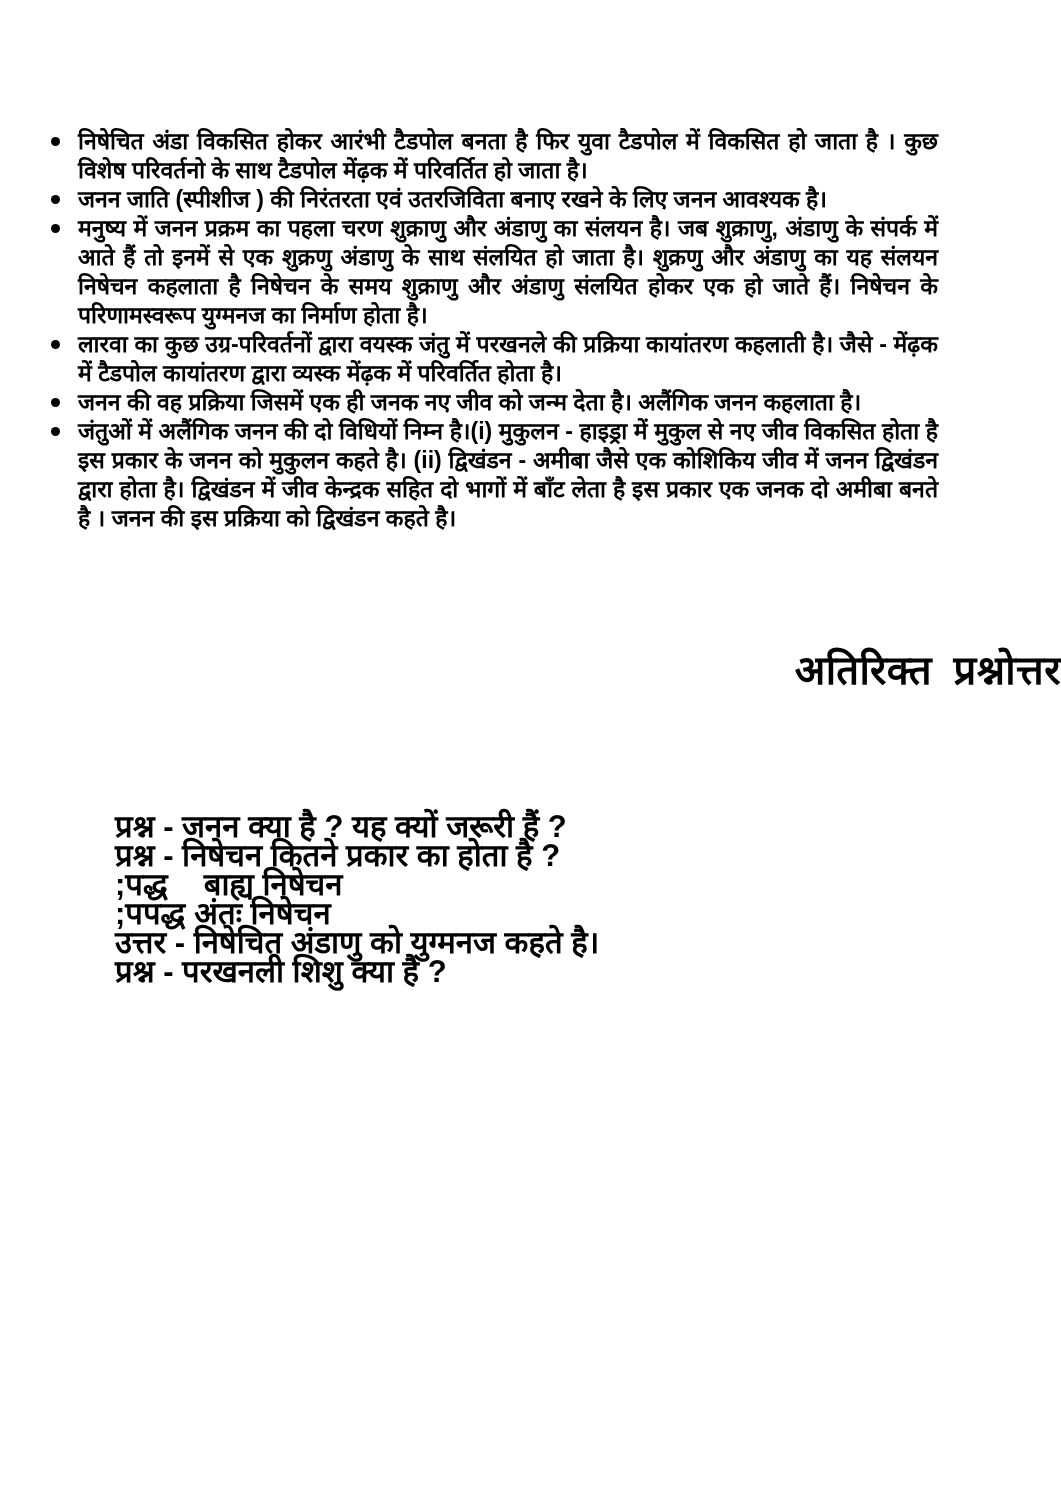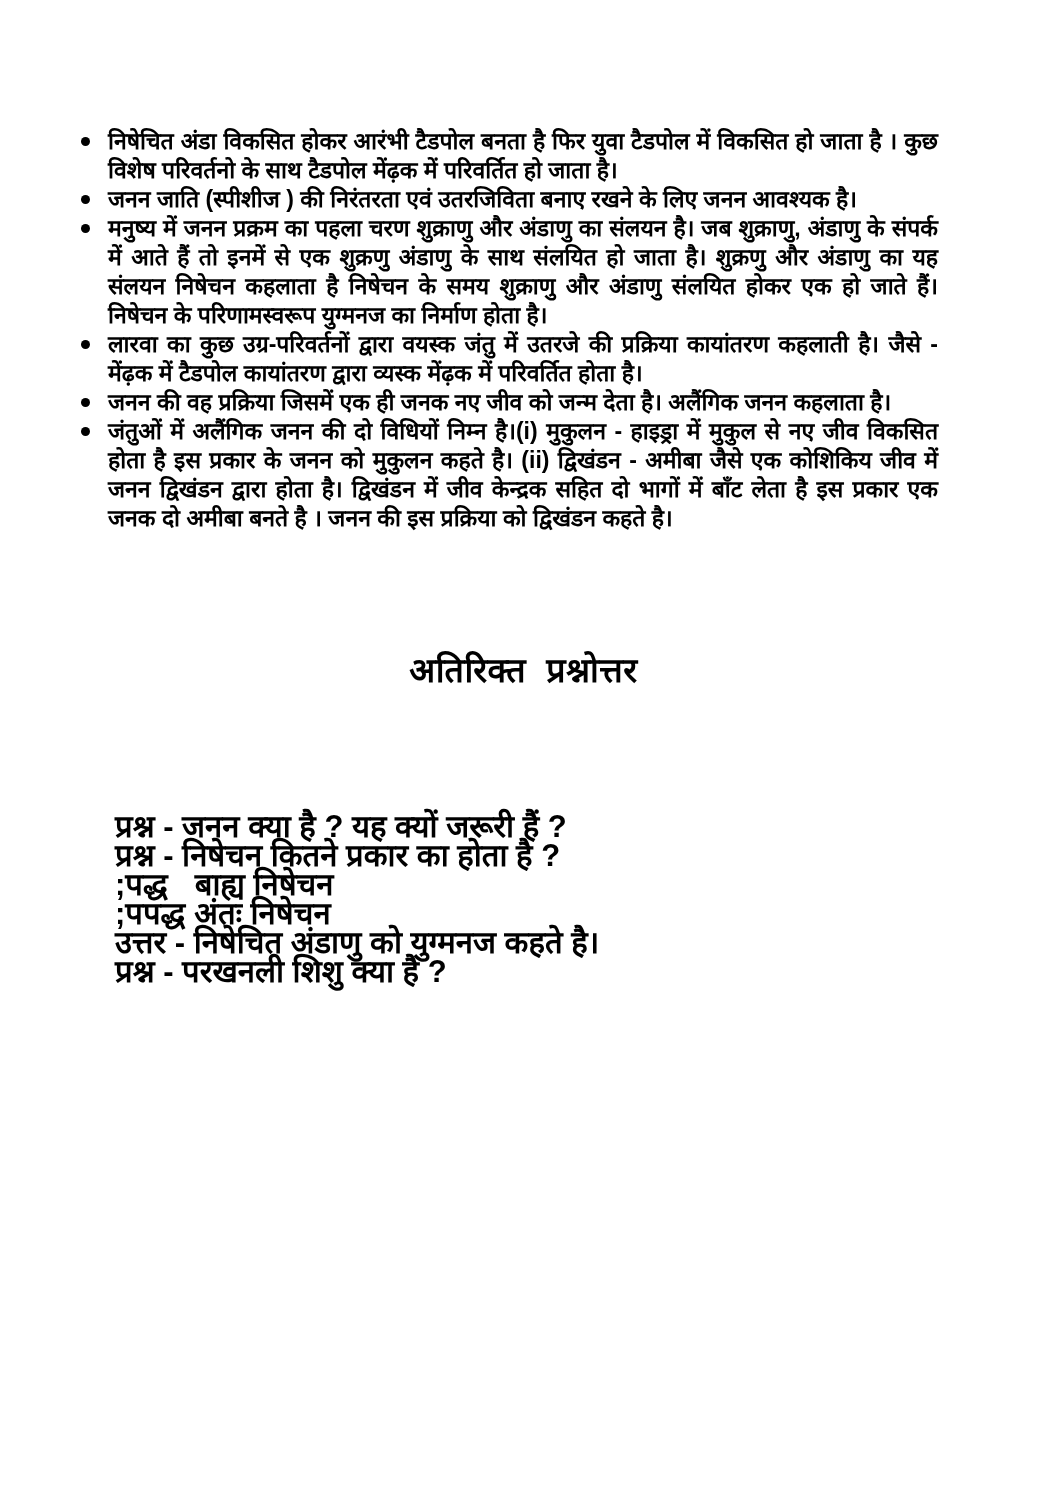--- a/index.html
+++ b/index.html
@@ -15,21 +15,21 @@
   .page {
     position: relative;
     width: 1061px;
     height: 1500px;
     background: #ffffff;
     color: #000000;
     font-family: "Liberation Sans", "DejaVu Sans", sans-serif;
     font-weight: 700;
   }
   .bullets {
-    margin: 127px 123px 0 108px;
+    margin: 127px 123px 0 78px;
     padding: 0;
     list-style: none;
     font-size: 23px;
     line-height: 29px;
     text-align: justify;
   }
   .bullets li {
     position: relative;
     margin: 0;
     padding: 0;
@@ -37,40 +37,40 @@
   .dot {
     position: absolute;
     left: -27px;
     top: 10px;
     width: 9px;
     height: 9px;
     border-radius: 50%;
     background: #000000;
   }
   .heading {
-    margin: 117px 14px 0 0;
+    margin: 117px 0 0 0;
     padding: 0;
-    text-align: center;
-    font-size: 34px;
+    text-align: right;
+    font-size: 40px;
     line-height: 40px;
     font-weight: 700;
     word-spacing: 10px;
     letter-spacing: 0.5px;
   }
   .qa {
     margin: 122px 126px 0 115px;
     font-size: 31px;
     line-height: 29px;
   }
   .qa p {
     margin: 0;
     padding: 0;
     text-align: justify;
   }
-  .sub-gap-1 { margin-left: 27px; }
+  .sub-gap-1 { margin-left: 36px; }
   .sub-gap-2 { margin-left: 9px; }
 </style>
 </head>
 <body>
 
 <div class="page">
 
   <ul class="bullets">
     <li>
       <span class="dot"></span>
@@ -79,21 +79,21 @@
     <li>
       <span class="dot"></span>
       <span>जनन जाति (स्पीशीज ) की निरंतरता एवं उतरजिविता बनाए रखने के लिए जनन आवश्यक है।</span>
     </li>
     <li>
       <span class="dot"></span>
       <span>मनुष्य में जनन प्रक्रम का पहला चरण शुक्राणु और अंडाणु का संलयन है। जब शुक्राणु, अंडाणु के संपर्क में आते हैं तो इनमें से एक शुक्रणु अंडाणु के साथ संलयित हो जाता है। शुक्रणु और अंडाणु का यह संलयन निषेचन कहलाता है निषेचन के समय शुक्राणु और अंडाणु संलयित होकर एक हो जाते हैं। निषेचन के परिणामस्वरूप युग्मनज का निर्माण होता है।</span>
     </li>
     <li>
       <span class="dot"></span>
-      <span>लारवा का कुछ उग्र-परिवर्तनों द्वारा वयस्क जंतु में उतरजे की प्रक्रिया कायांतरण कहलाती है। जैसे - मेंढ़क में टैडपोल कायांतरण द्वारा व्यस्क मेंढ़क में परिवर्तित होता है।</span>
+      <span>लारवा का कुछ उग्र-परिवर्तनों द्वारा वयस्क जंतु में परखनले की प्रक्रिया कायांतरण कहलाती है। जैसे - मेंढ़क में टैडपोल कायांतरण द्वारा व्यस्क मेंढ़क में परिवर्तित होता है।</span>
     </li>
     <li>
       <span class="dot"></span>
       <span>जनन की वह प्रक्रिया जिसमें एक ही जनक नए जीव को जन्म देता है। अलैंगिक जनन कहलाता है।</span>
     </li>
     <li>
       <span class="dot"></span>
       <span>जंतुओं में अलैंगिक जनन की दो विधियों निम्न है।(i) मुकुलन - हाइड्रा में मुकुल से नए जीव विकसित होता है इस प्रकार के जनन को मुकुलन कहते है। (ii) द्विखंडन - अमीबा जैसे एक कोशिकिय जीव में जनन द्विखंडन द्वारा होता है। द्विखंडन में जीव केन्द्रक सहित दो भागों में बाँट लेता है इस प्रकार एक जनक दो अमीबा बनते है । जनन की इस प्रक्रिया को द्विखंडन कहते है।</span>
     </li>
   </ul>

